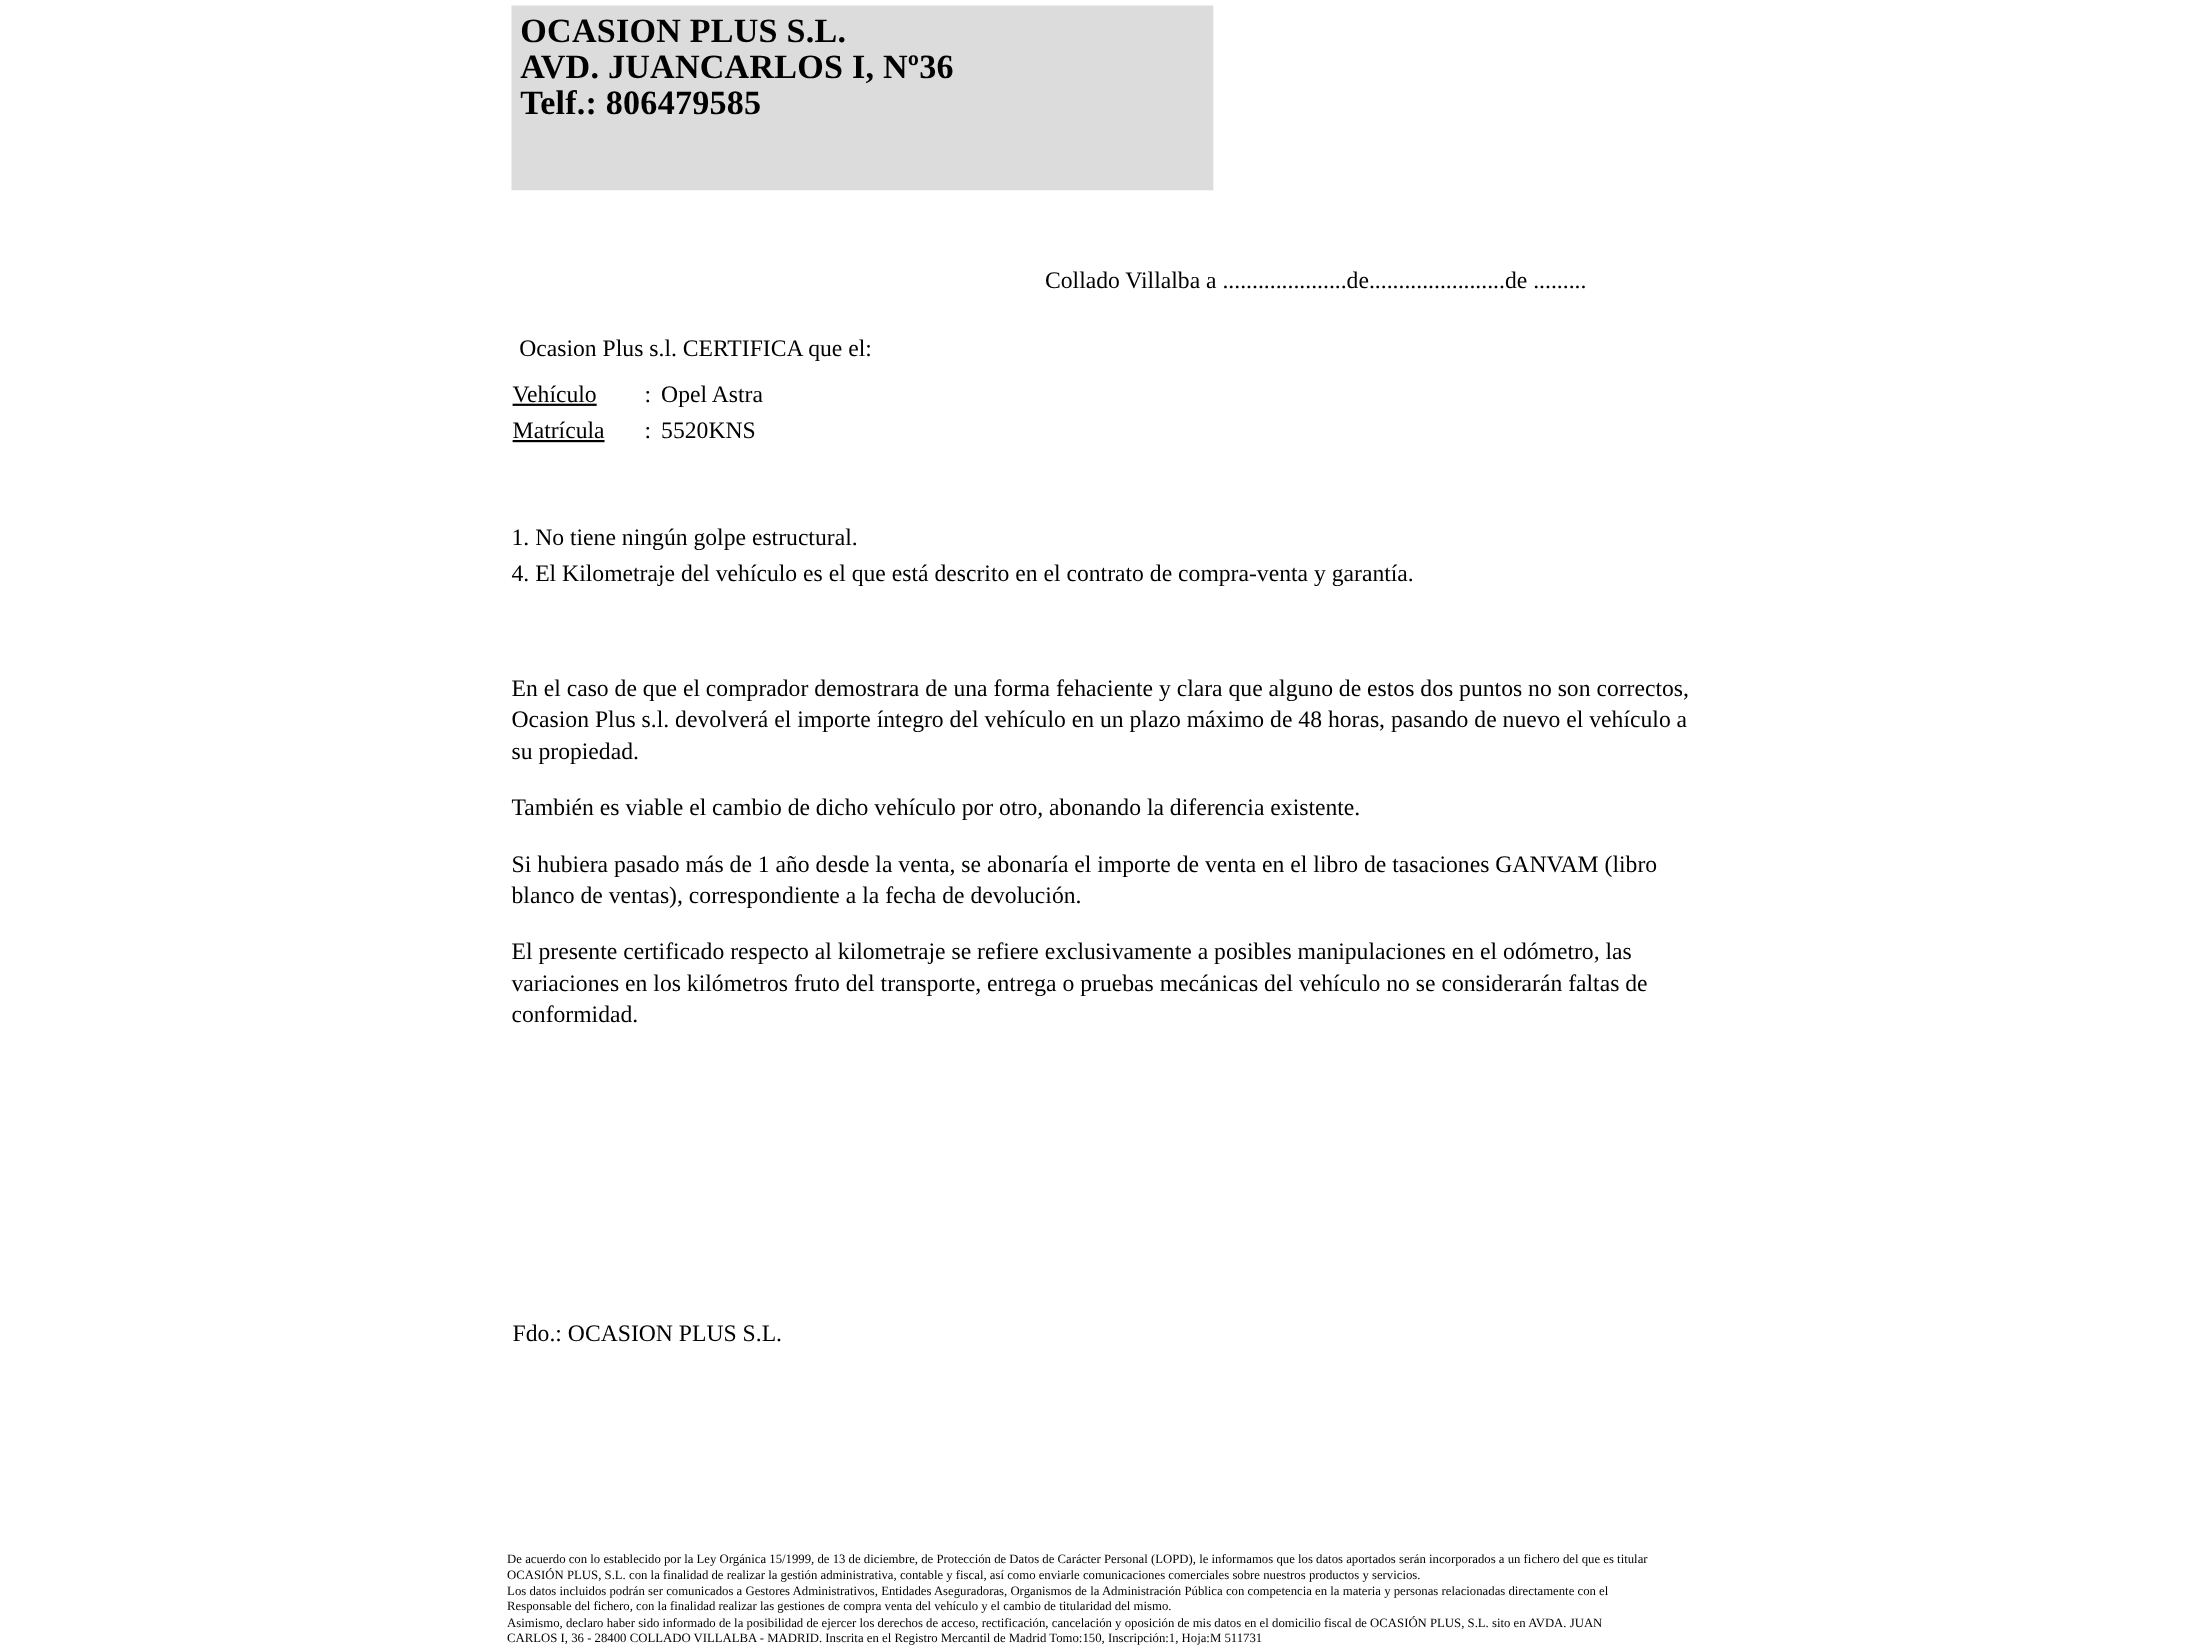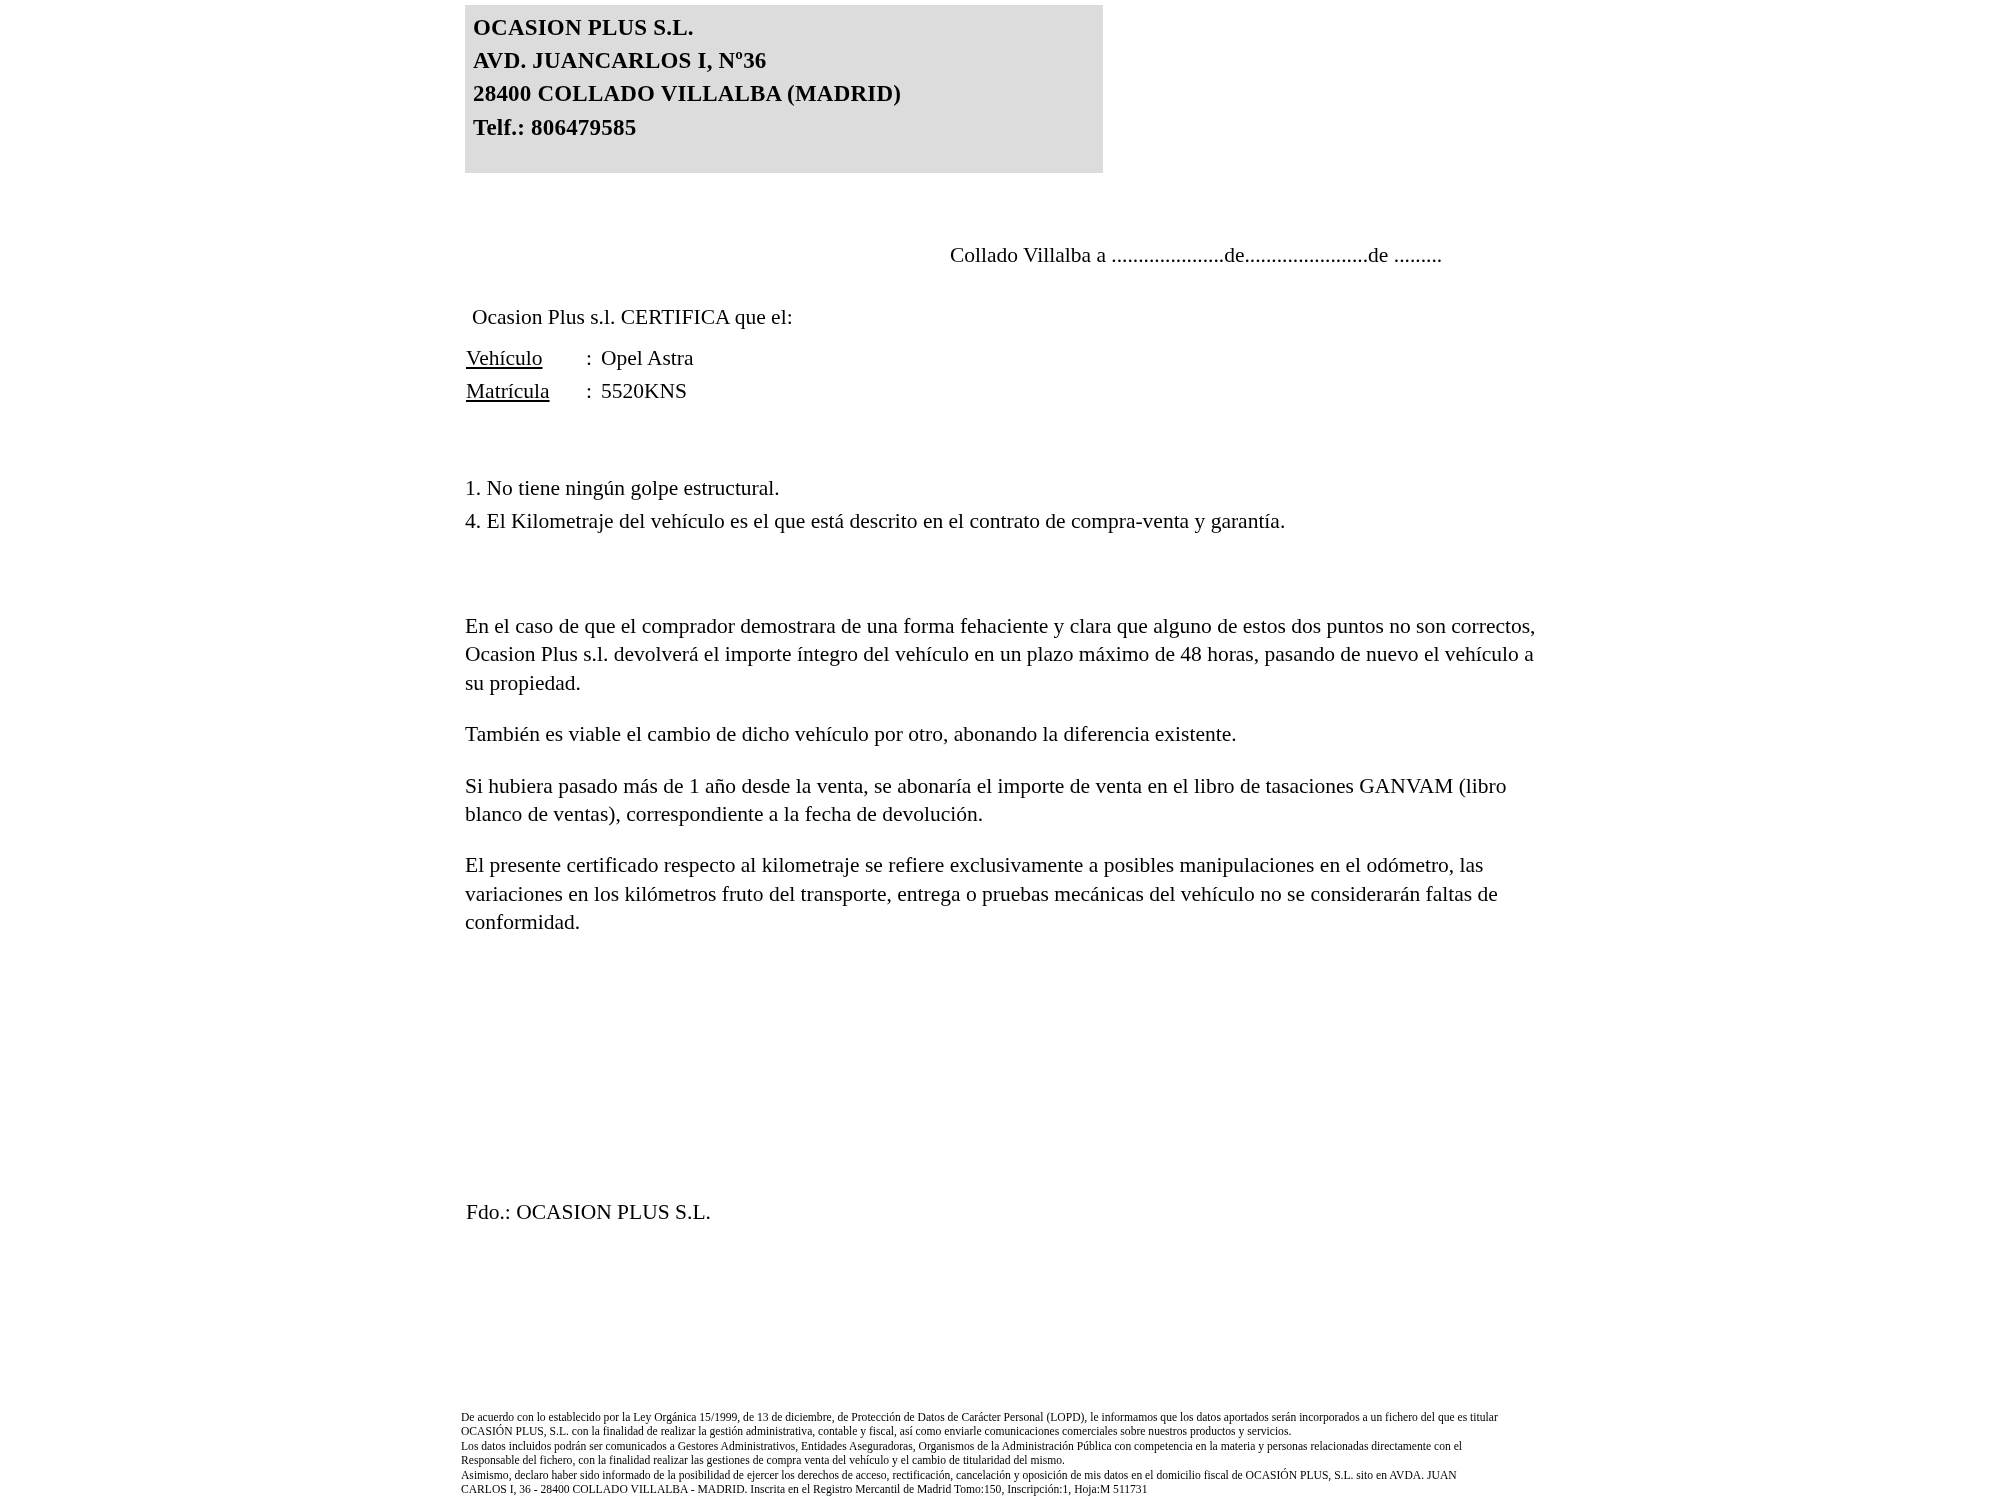--- a/index.html
+++ b/index.html
@@ -17,21 +17,21 @@
   
   .header-block {
     position: absolute;
     left: 465px;
     top: 5px;
     width: 638px;
     height: 168px;
     background: #dcdcdc;
     padding: 6px 0 0 8px;
     font-weight: bold;
-    font-size: 23px;
+    font-size: 31px;
     line-height: 33.2px;
     letter-spacing: 0.2px;
   }
 
   
   .date-line {
     position: absolute;
     left: 950px;
     top: 243px;
     font-size: 21.5px;
@@ -87,21 +87,20 @@
   .legal-footer .legal-line { white-space: nowrap; }
 </style>
 </head>
 <body>
 
 <div class="page">
 
   <div class="header-block">
     <div>OCASION PLUS S.L.</div>
     <div>AVD. JUANCARLOS I, Nº36</div>
-    <div>28400 COLLADO VILLALBA (MADRID)</div>
     <div>Telf.: 806479585</div>
   </div>
 
   <div class="date-line">Collado Villalba a .....................de.......................de .........</div>
 
   <div class="cert-block">
     <div class="cert-intro">Ocasion Plus s.l. CERTIFICA que el:</div>
     <div class="cert-row">
       <span class="cert-field-wrap"><span class="cert-label">Vehículo</span></span><span>:</span><span class="cert-value">Opel Astra</span>
     </div>

